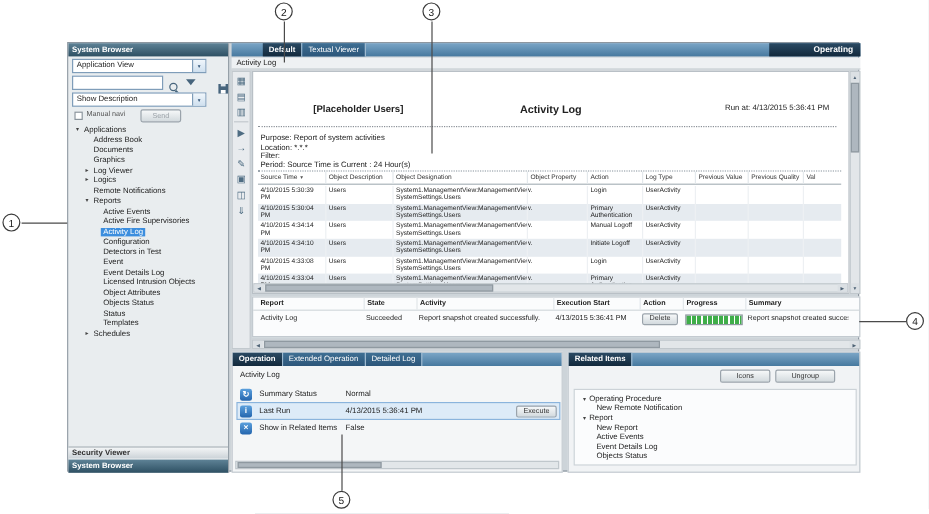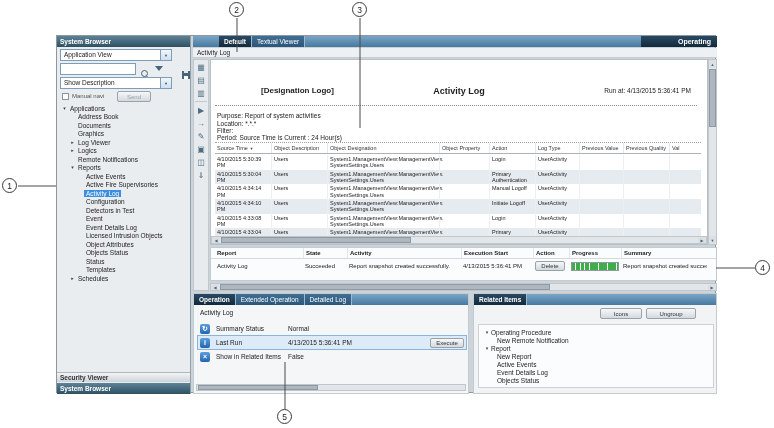--- a/index.html
+++ b/index.html
@@ -257,21 +257,21 @@
       </div>
     <div class="vticon">
         <span>◫</span>
       </div>
     <div class="vticon">
         <span>⇓</span>
       </div>
   </div>
 
   <div id="report-viewport" class="ab">
-    <div class="ab rep-logo" style="left:50px;top:26px">[Designation Logo]</div>
+    <div class="ab rep-logo" style="left:50px;top:26px">[Placeholder Users]</div>
     <div class="ab rep-title" style="left:0;right:0;top:26px">Activity Log</div>
     <div class="ab rep-runat" style="right:16px;top:27px">Run at: 4/13/2015 5:36:41 PM</div>
     <div class="ab dotline" style="left:4px;right:10px;top:45px"></div>
     <div class="ab rep-meta" style="left:6px;top:52px">Purpose:  Report of system activities</div>
     <div class="ab rep-meta" style="left:6px;top:60px">Location: *.*.*</div>
     <div class="ab rep-meta" style="left:6px;top:67px">Filter:</div>
     <div class="ab rep-meta" style="left:6px;top:74px">Period:  Source Time is Current : 24 Hour(s)</div>
 
     <div class="ab rgrid rhead" style="left:4px;top:82px;width:486px">
       <div class="rc"><span>Source Time</span> <span class="sorticon">▼</span></div>

